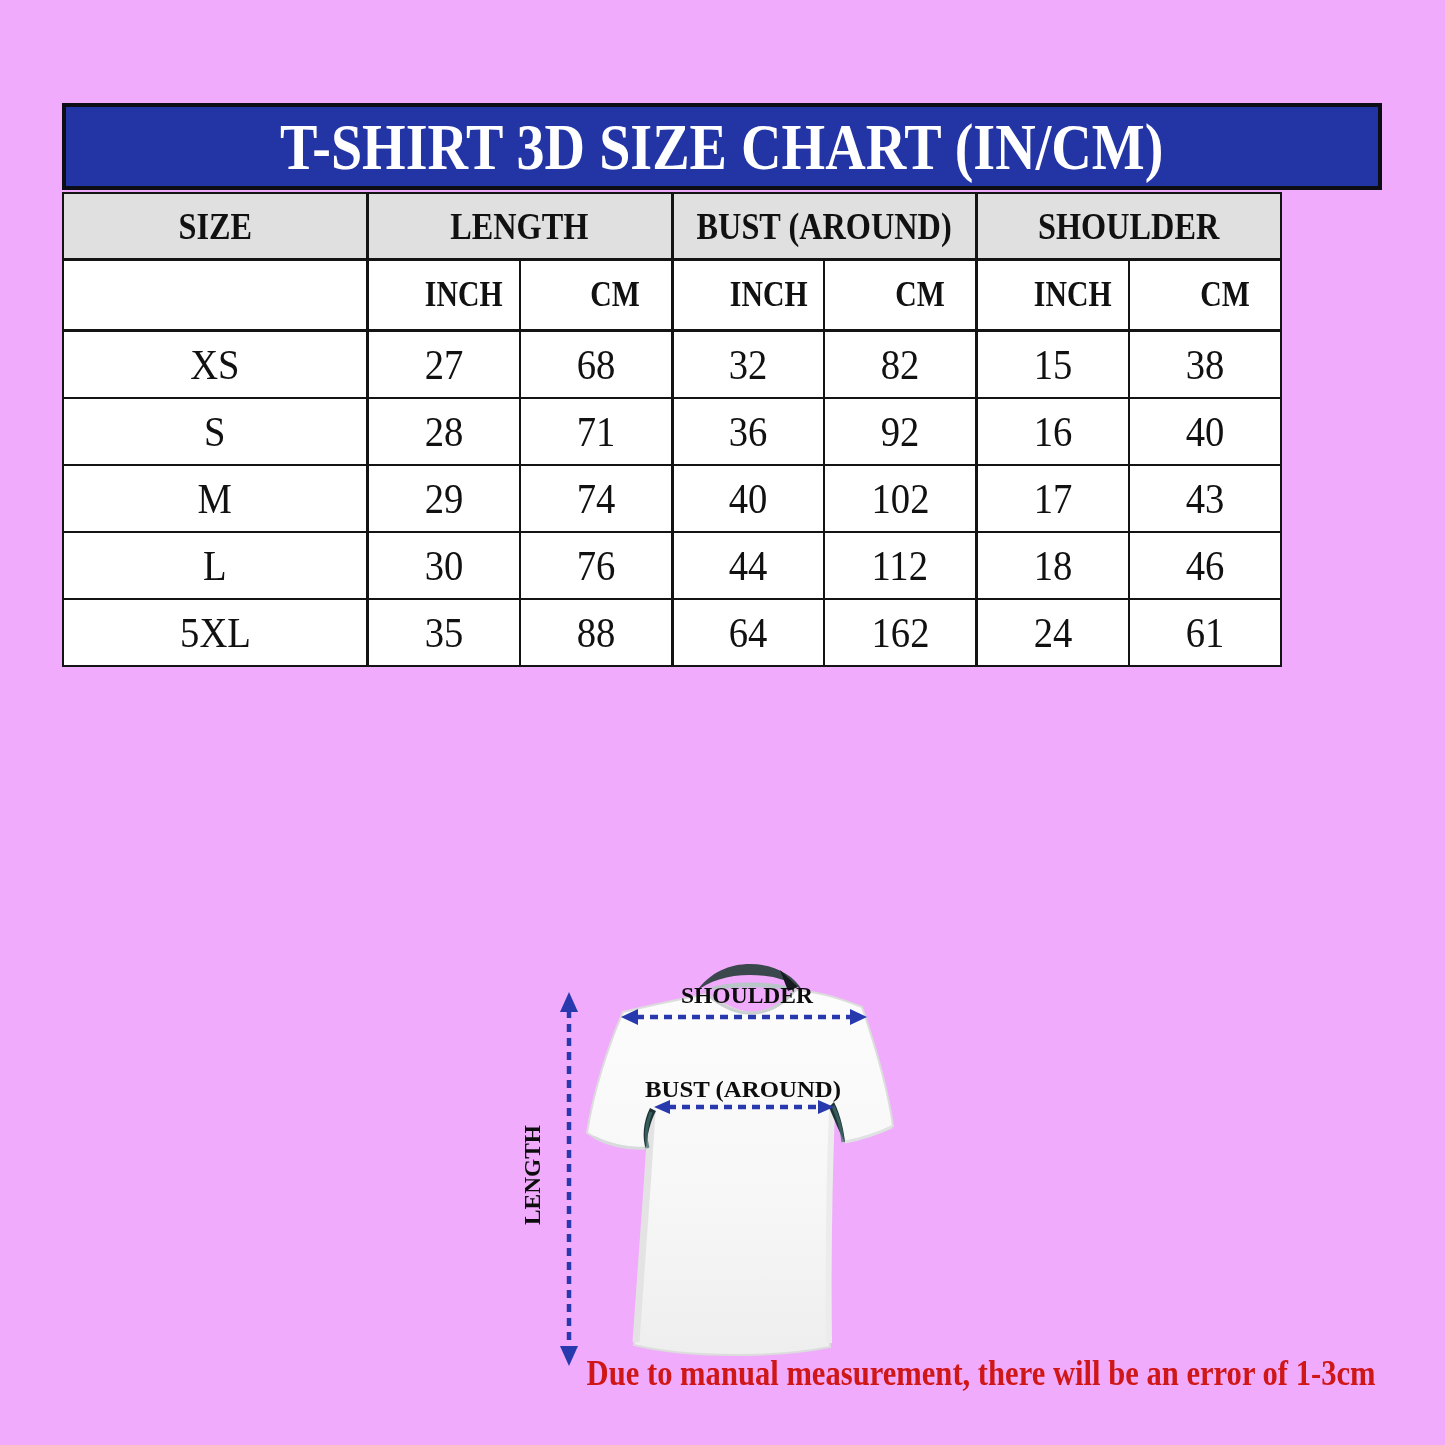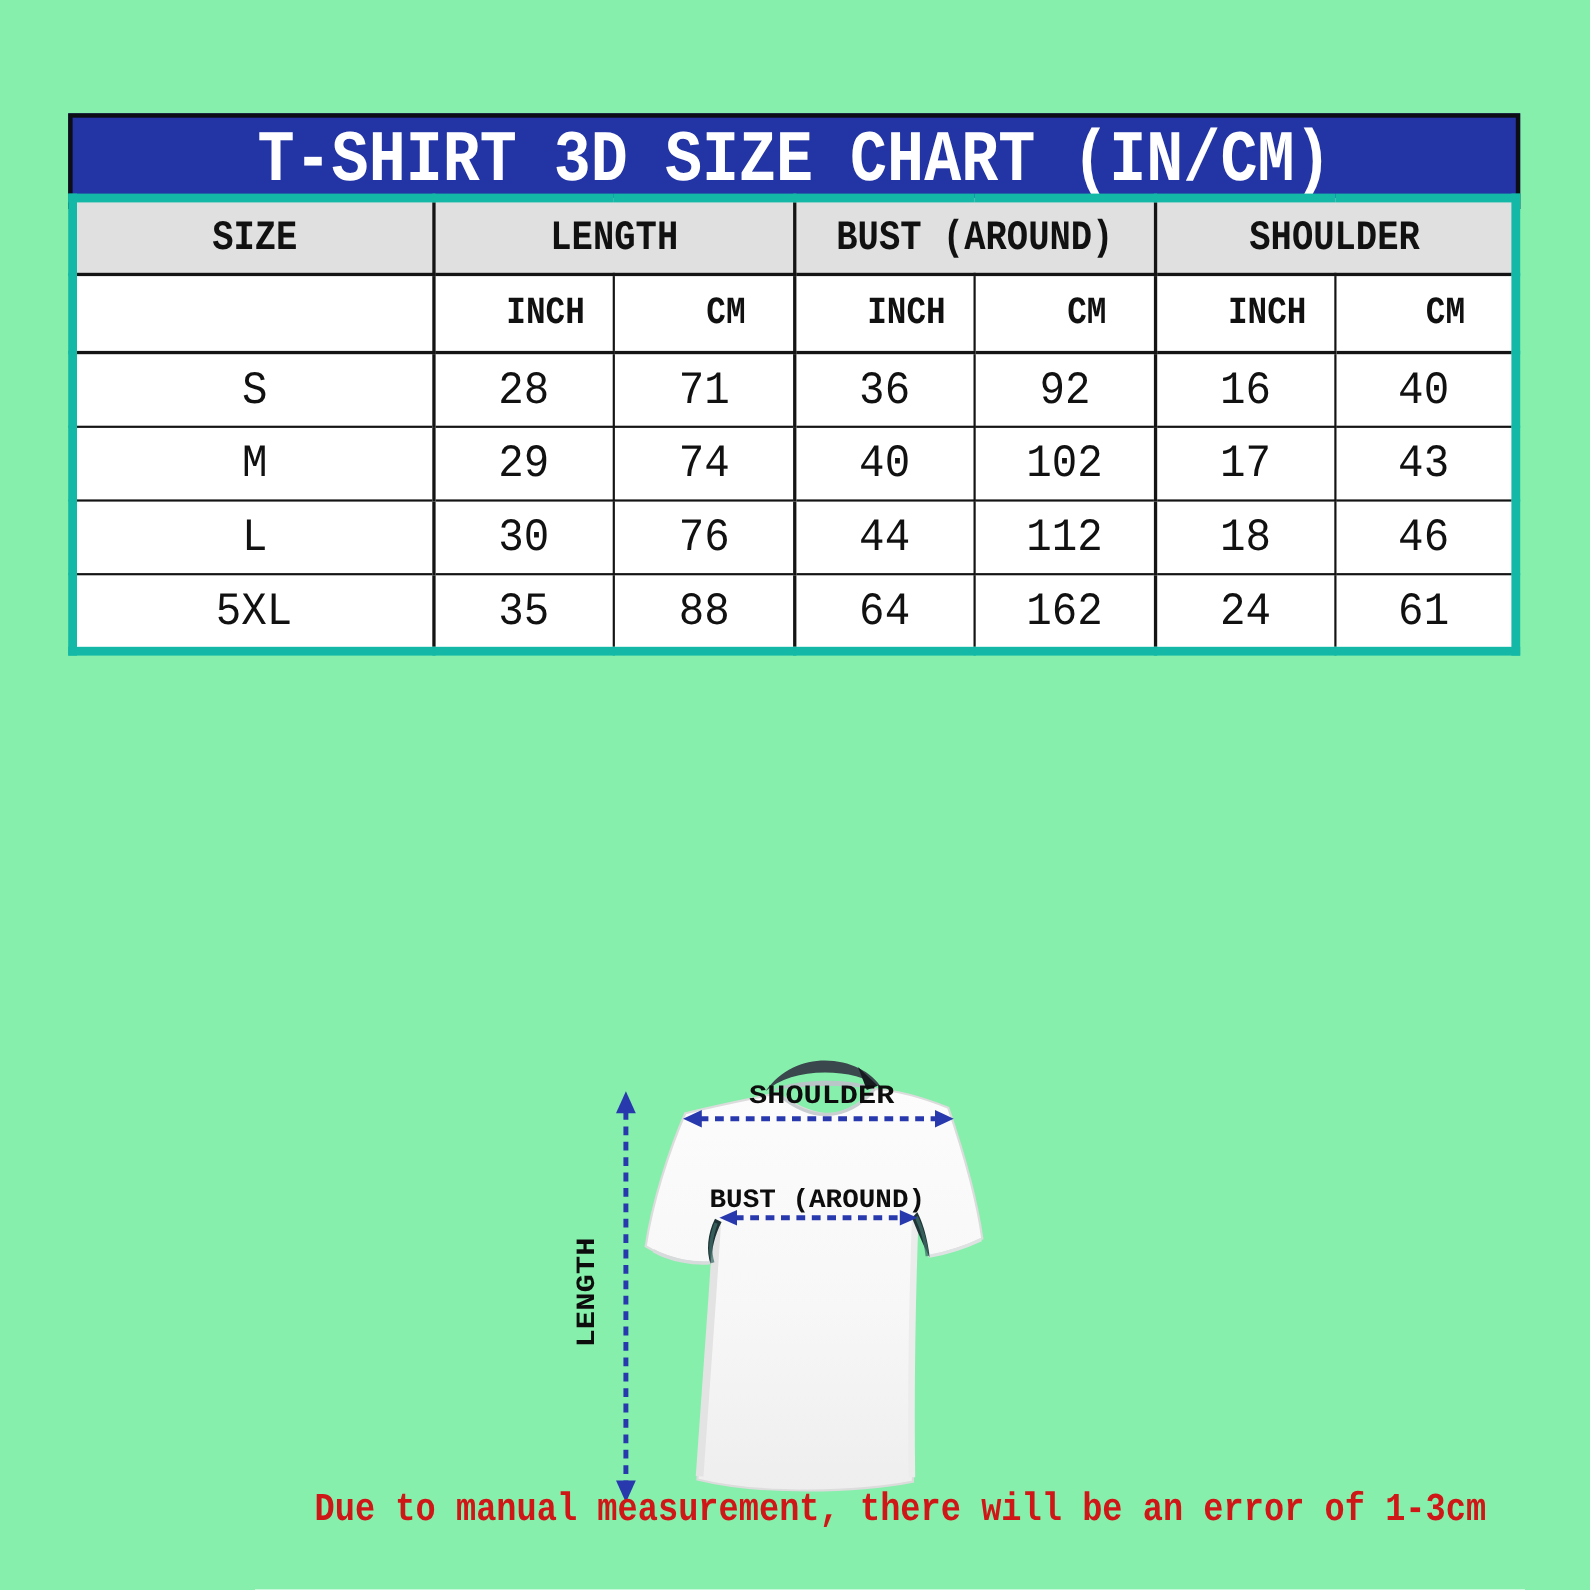--- a/index.html
+++ b/index.html
@@ -1,29 +1,29 @@
 <!DOCTYPE html>
 <html><head>
 <meta charset="utf-8">
 <style>
   html,body{margin:0;padding:0;background:#ffffff;}
-  .page{position:relative;width:1445px;height:1445px;background:#86efac;overflow:hidden;
-        font-family:Liberation Mono, monospace;}
+  .page{position:relative;width:1445px;height:1445px;background:#f0abfc;overflow:hidden;
+        font-family:Liberation Serif, serif;}
 
   
   .banner{position:absolute;left:62px;top:103px;width:1320px;height:87px;
           background:#2334a5;border:4px solid #0d0d16;box-sizing:border-box;
           display:flex;align-items:center;justify-content:center;}
   .banner-text{color:#ffffff;font-weight:bold;font-size:66px;white-space:nowrap;
                display:inline-block;transform:scaleX(0.85);letter-spacing:0px;}
 
   
-  table.size-table{position:absolute;left:62px;top:176px;width:1320px;
+  table.size-table{position:absolute;left:62px;top:192px;width:1220px;
                    border-collapse:collapse;table-layout:fixed;
-                   border:8px solid #14b8a6;}
+                   border:2px solid #14b8a6;}
   .size-table th,.size-table td{border:2px solid #141414;text-align:center;
                    vertical-align:middle;padding:0;color:#111;}
   .size-table .gr{border-right:3px solid #141414;}
   .group-row th{height:64px;background:#e0e0e0;border-bottom:3px solid #141414;}
   .unit-row th{height:68px;background:#ffffff;border-bottom:3px solid #141414;padding-left:40px;}
   .size-table tbody td{height:65px;background:#ffffff;}
   .hdr{display:inline-block;transform:scaleX(0.85);font-weight:bold;font-size:38px;white-space:nowrap;}
   .uhdr{display:inline-block;transform:scaleX(0.85);font-weight:bold;font-size:35px;white-space:nowrap;}
   .val{display:inline-block;transform:scaleX(0.92);font-weight:400;font-size:42px;white-space:nowrap;}
 
@@ -65,20 +65,29 @@
         <th class="gr"></th>
         <th><span class="uhdr">INCH</span></th>
         <th class="gr"><span class="uhdr">CM</span></th>
         <th><span class="uhdr">INCH</span></th>
         <th class="gr"><span class="uhdr">CM</span></th>
         <th><span class="uhdr">INCH</span></th>
         <th><span class="uhdr">CM</span></th>
       </tr>
     </thead>
     <tbody>
+      <tr>
+        <td class="gr"><span class="val">XS</span></td>
+        <td><span class="val">27</span></td>
+        <td class="gr"><span class="val">68</span></td>
+        <td><span class="val">32</span></td>
+        <td class="gr"><span class="val">82</span></td>
+        <td><span class="val">15</span></td>
+        <td><span class="val">38</span></td>
+      </tr>
       <tr>
         <td class="gr"><span class="val">S</span></td>
         <td><span class="val">28</span></td>
         <td class="gr"><span class="val">71</span></td>
         <td><span class="val">36</span></td>
         <td class="gr"><span class="val">92</span></td>
         <td><span class="val">16</span></td>
         <td><span class="val">40</span></td>
       </tr>
       <tr>

